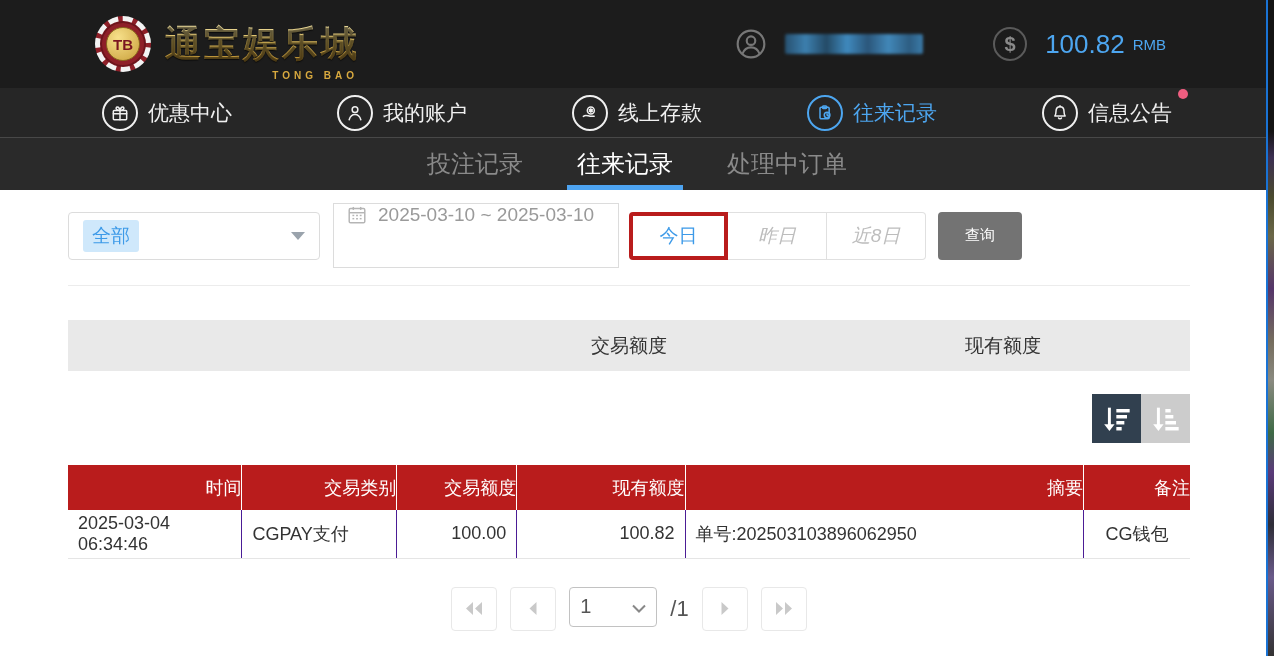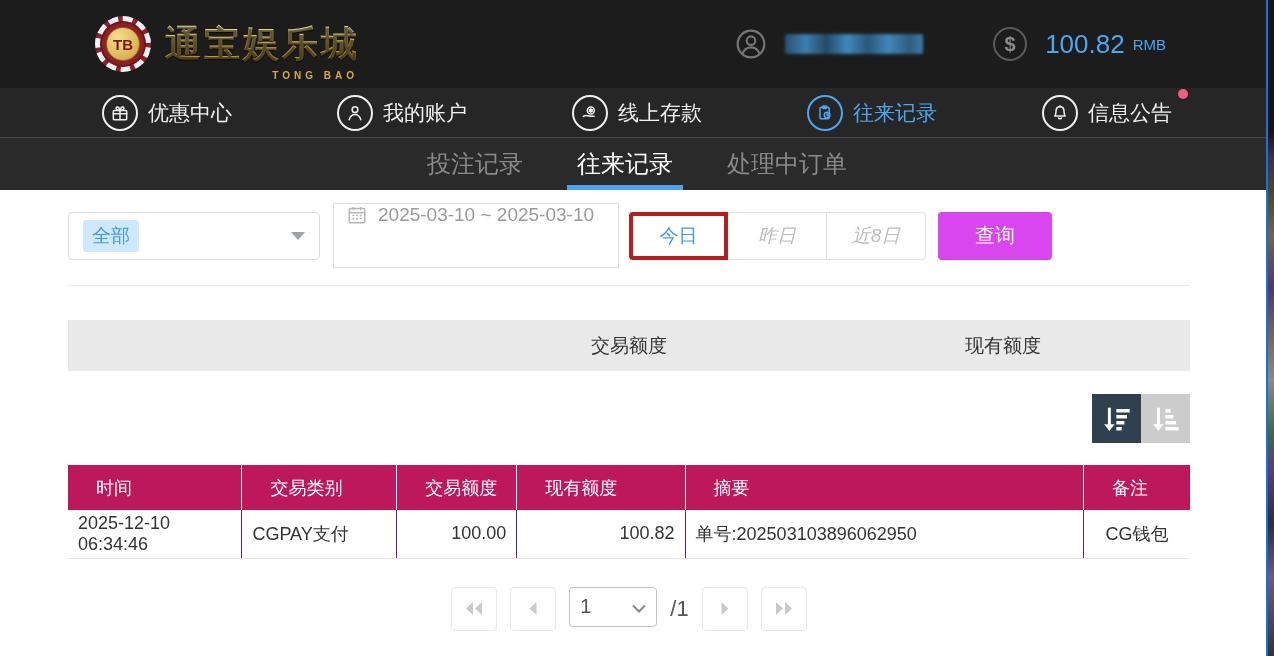--- a/index.html
+++ b/index.html
@@ -73,21 +73,21 @@
          margin-left:13px; display:flex; align-items:flex-start; padding:0 12px; gap:10px;
          color:#9a9a9a; font-size:19px; background:#fff; }
   .cal-ic svg { width:22px; height:22px; stroke:#b5b5b5; fill:none; stroke-width:1.6; }
   .btn-group { display:flex; margin-left:10px; }
   .qbtn { width:99px; height:48px; background:#fff; border:1px solid #e0e0e0; font-size:19px;
          color:#bdbdbd; display:flex; align-items:center; justify-content:center; cursor:pointer; }
   .qbtn:first-child { border-radius:4px 0 0 4px; }
   .qbtn:last-child { border-radius:0 4px 4px 0; }
   .qbtn + .qbtn { border-left:none;font-style:italic; }
   .qbtn.active { border:4px solid #b91c1c; color:#3d9ae8; }
-  .search-btn { width:114px; height:48px; background:#d946ef; color:#fff; font-size:20px;
+  .search-btn { width:84px; height:48px; background:#737373; color:#fff; font-size:15px;
          border:none; border-radius:4px; margin-left:12px; cursor:pointer; }
 
   
   .sum-table { width:100%; margin-top:34px; border-collapse:collapse; }
   .sum-table th { background:#e9e9e9; height:51px; font-size:19px; color:#333;
          font-weight:normal; text-align:center; }
   .sum-table td { background:#fff; height:51px; font-size:19px; color:#222; text-align:center;
          border-bottom:1px solid #ececec; }
   .sum-table td + td { border-left:1px solid #ececec; }
   .sum-table th, .sum-table td { width:33.33%; }
@@ -95,22 +95,22 @@
   
   .sort-row { margin-top:23px; display:flex; justify-content:flex-end; }
   .sort-btn { width:49px; height:49px; display:flex; align-items:center; justify-content:center;
          cursor:pointer; }
   .sort-btn svg { width:32px; height:32px; fill:#fff; }
   .sort-desc { background:#31404f; }
   .sort-asc { background:#cccccc; }
 
   
   .data-table { width:100%; margin-top:22px; border-collapse:collapse; table-layout:fixed; }
-  .data-table th { background:#be185d; color:#fff; height:45px; font-size:18px;
-         font-weight:normal; text-align:left; border-left:1px solid #fff;padding-left:28px; }
+  .data-table th { background:#b91c1c; color:#fff; height:45px; font-size:18px;
+         font-weight:normal; text-align:right; border-left:1px solid #fff;padding-left:28px; }
   .data-table th:first-child { border-left:none; }
   .data-table td { background:#fff; height:48px; font-size:18px; color:#333;
          border-bottom:1px solid #e5e5e5; padding:0 10px; }
   .data-table td + td { border-left:1px solid #4c1d95; }
   .c-time { width:15.5%; } .c-type { width:13.8%; } .c-amt { width:10.7%; }
   .c-bal { width:15%; } .c-sum { width:35.5%; } .c-note { width:9.5%; }
   .al { text-align:left; } .ar { text-align:right; } .ac { text-align:center; }
 
   
   .pager { margin-top:28px; display:flex; justify-content:center; align-items:flex-start; gap:13px; }
@@ -289,21 +289,21 @@
     <tbody>
         <tr>
       <th class="c-time">时间</th>
       <th class="c-type">交易类别</th>
       <th class="c-amt">交易额度</th>
       <th class="c-bal">现有额度</th>
       <th class="c-sum">摘要</th>
       <th class="c-note">备注</th>
     </tr>
     <tr>
-      <td class="al">2025-12-10 06:34:46</td>
+      <td class="al">2025-03-04 06:34:46</td>
       <td class="al">CGPAY支付</td>
       <td class="ar">100.00</td>
       <td class="ar">100.82</td>
       <td class="al">单号:202503103896062950</td>
       <td class="ac">CG钱包</td>
     </tr>
   </tbody>
     </table>
 
   <div class="pager">

